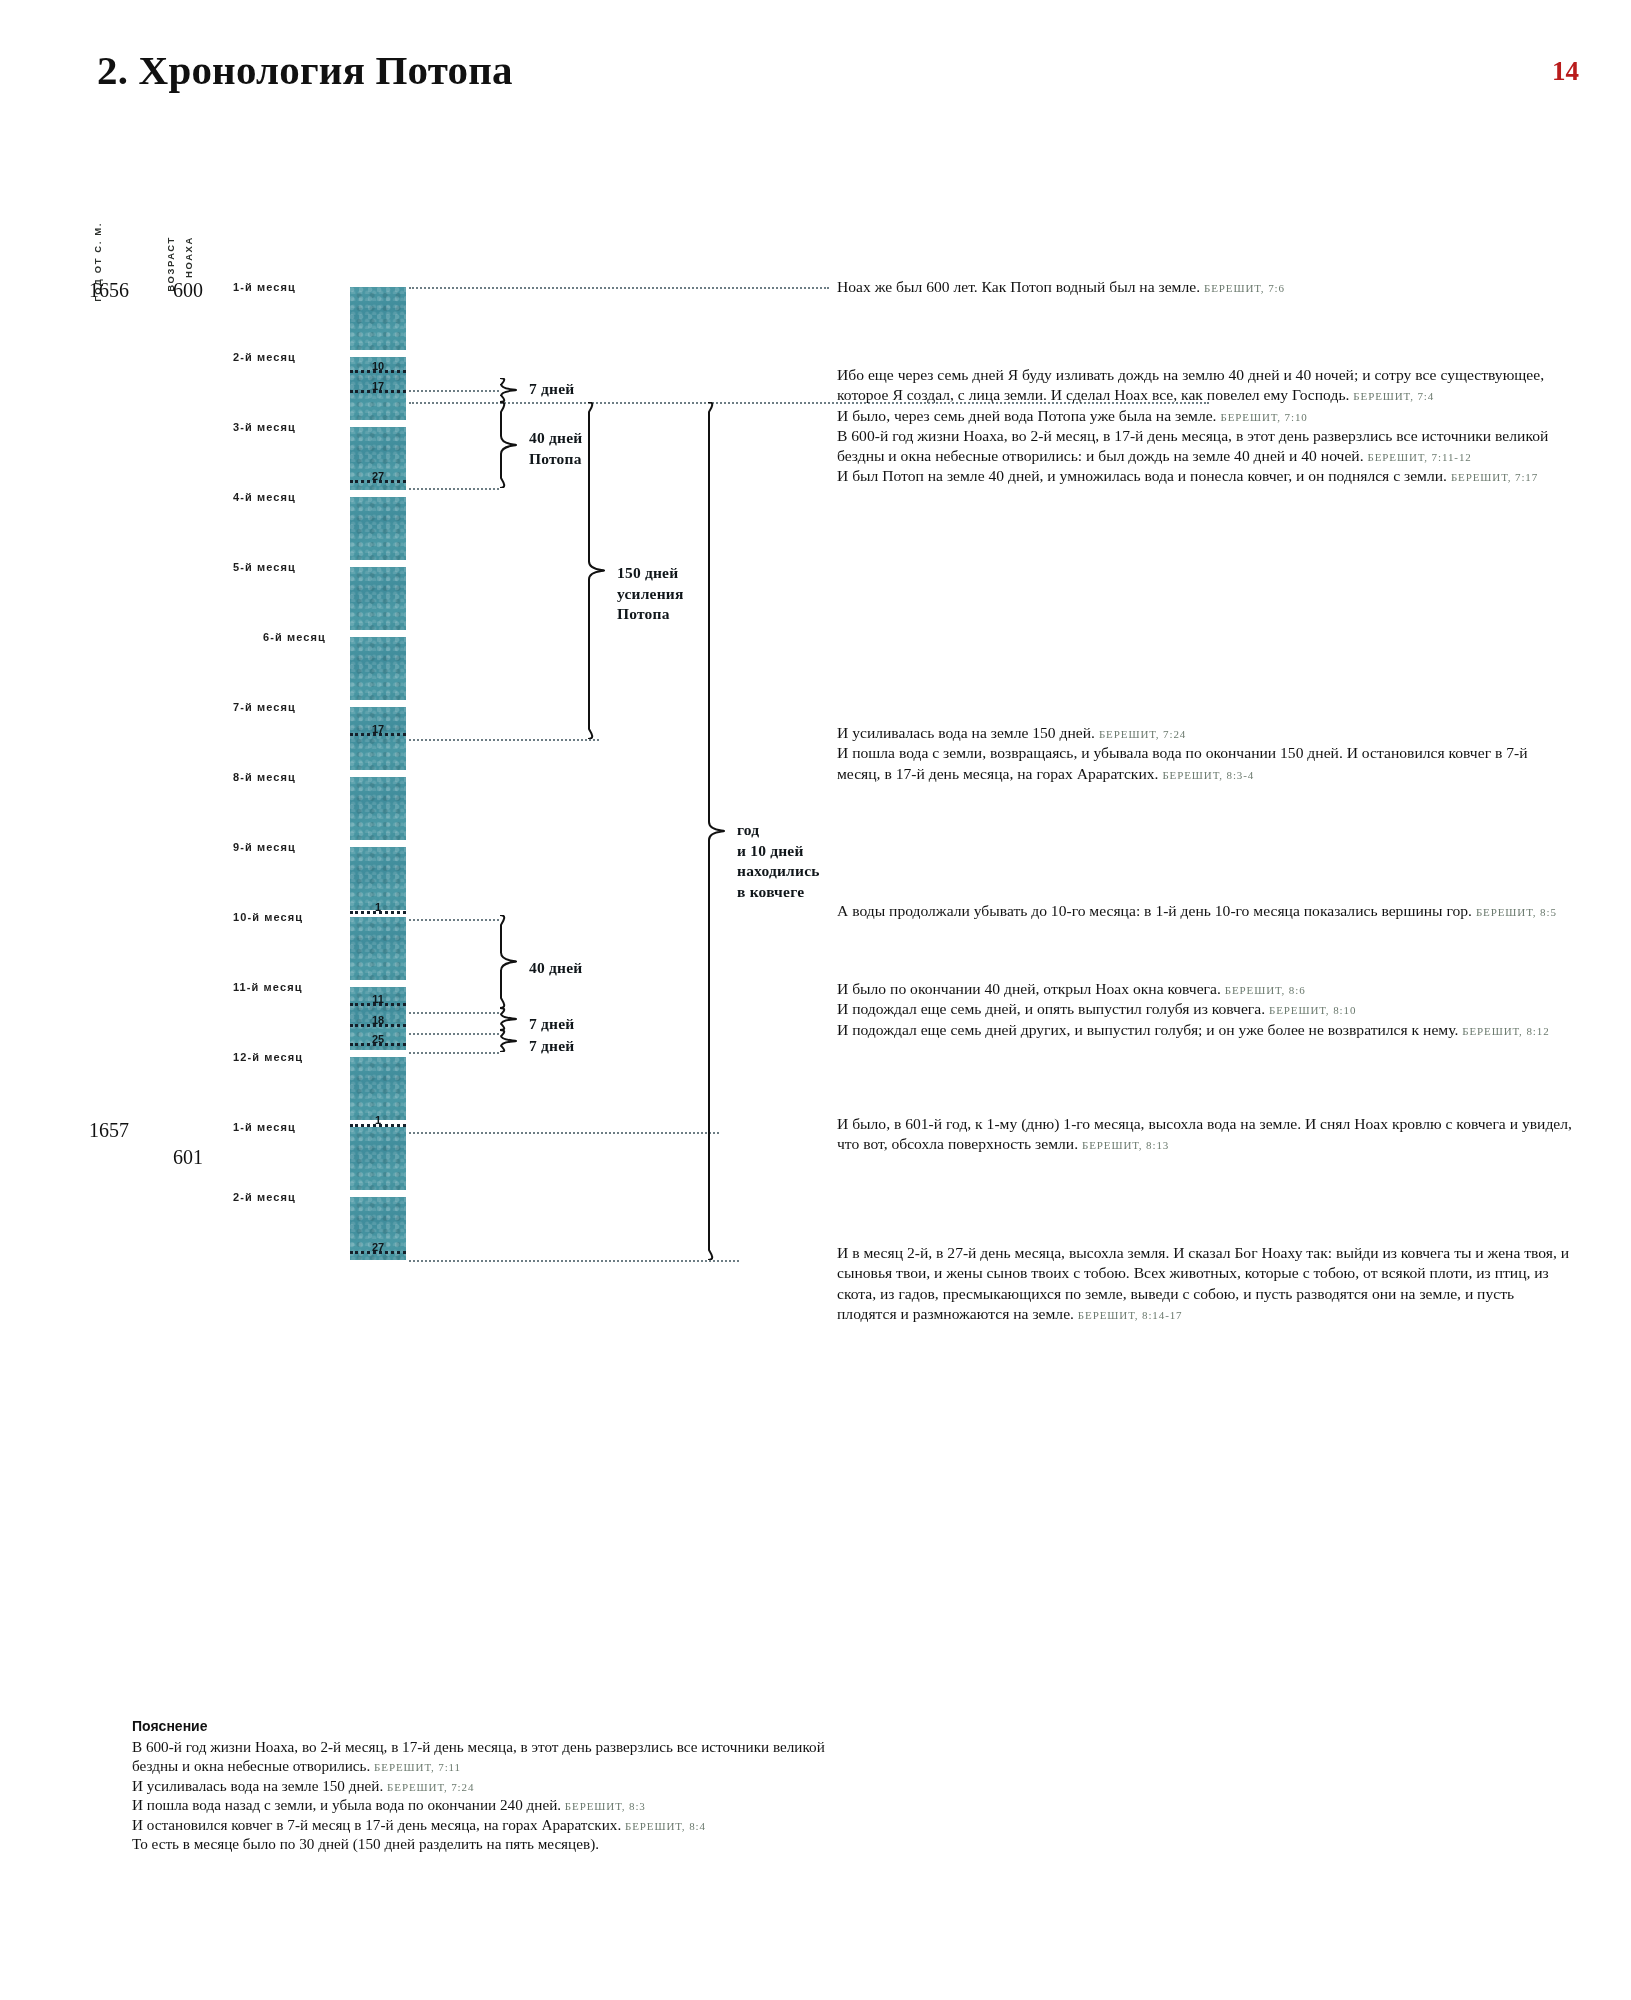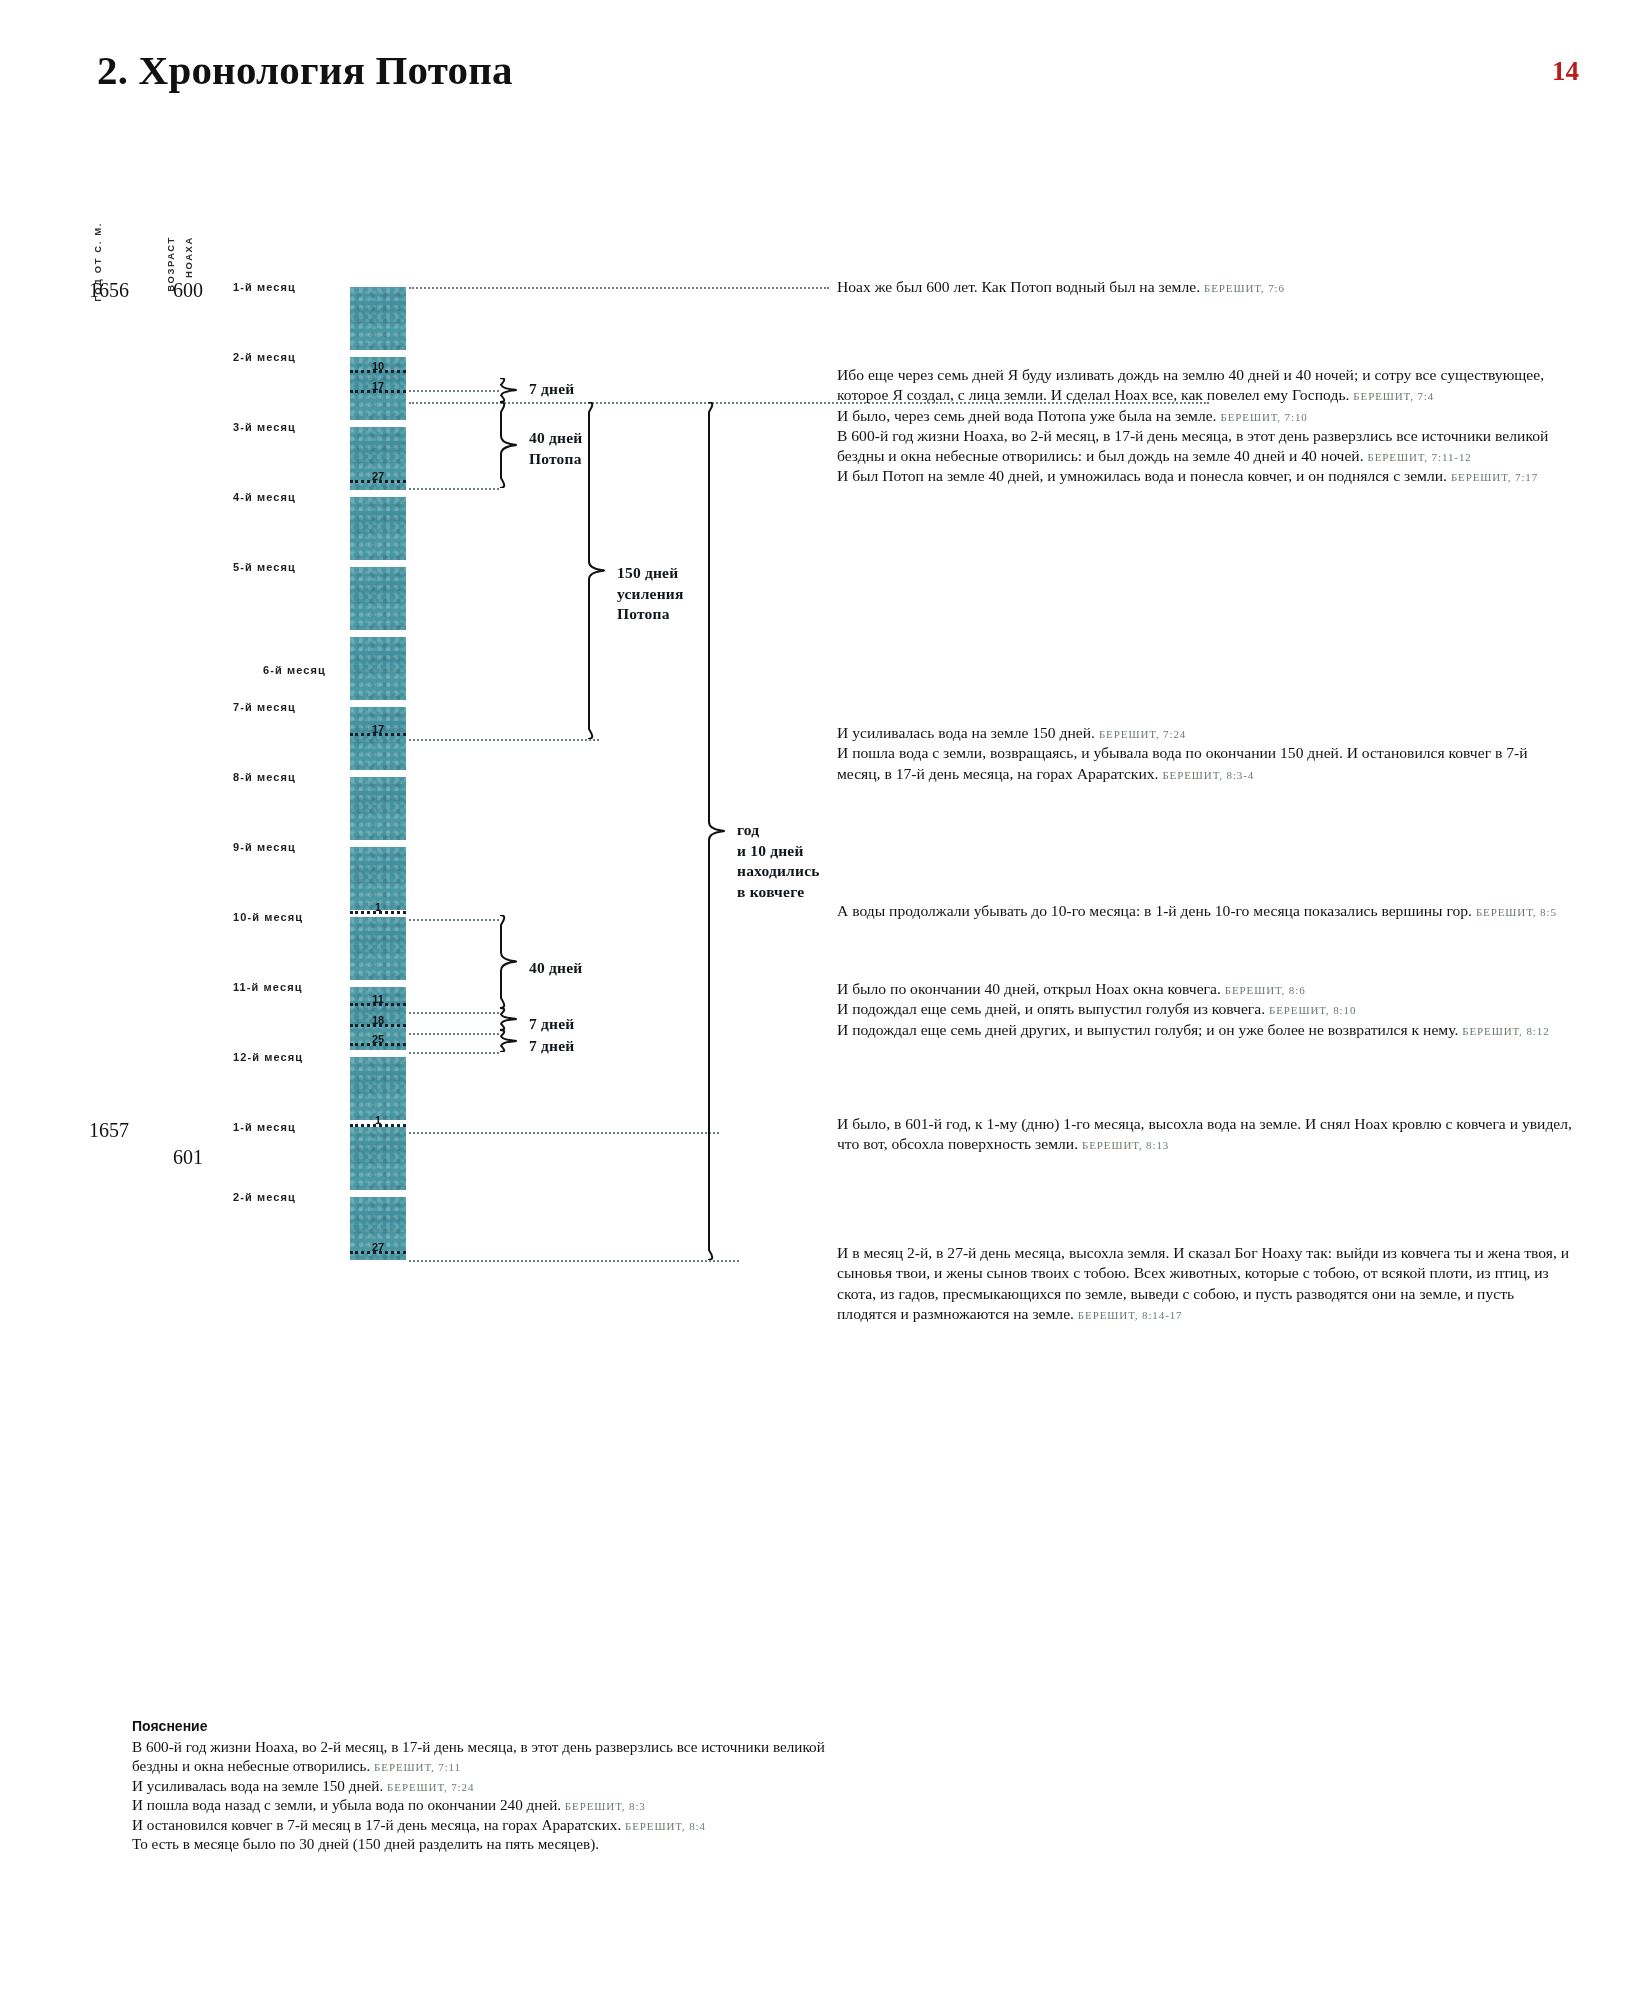--- a/index.html
+++ b/index.html
@@ -153,21 +153,21 @@
       <div class="age-val" style="left: 126px; top: 279px;">600</div>
       <div class="year-val" style="left: 42px; top: 1119px;">1657</div>
       <div class="age-val" style="left: 126px; top: 1146px;">601</div>
     </div>
   <div id="month-labels">
       <div class="month-label" style="top: 281px;">1-й месяц</div>
       <div class="month-label" style="top: 351px;">2-й месяц</div>
       <div class="month-label" style="top: 421px;">3-й месяц</div>
       <div class="month-label" style="top: 491px;">4-й месяц</div>
       <div class="month-label" style="top: 561px;">5-й месяц</div>
-      <div class="month-label" style="top: 664px; padding-left: 30px;">6-й месяц</div>
+      <div class="month-label" style="top: 631px; padding-left: 30px;">6-й месяц</div>
       <div class="month-label" style="top: 701px;">7-й месяц</div>
       <div class="month-label" style="top: 771px;">8-й месяц</div>
       <div class="month-label" style="top: 841px;">9-й месяц</div>
       <div class="month-label" style="top: 911px;">10-й месяц</div>
       <div class="month-label" style="top: 981px;">11-й месяц</div>
       <div class="month-label" style="top: 1051px;">12-й месяц</div>
       <div class="month-label" style="top: 1121px;">1-й месяц</div>
       <div class="month-label" style="top: 1191px;">2-й месяц</div>
     </div>
 

